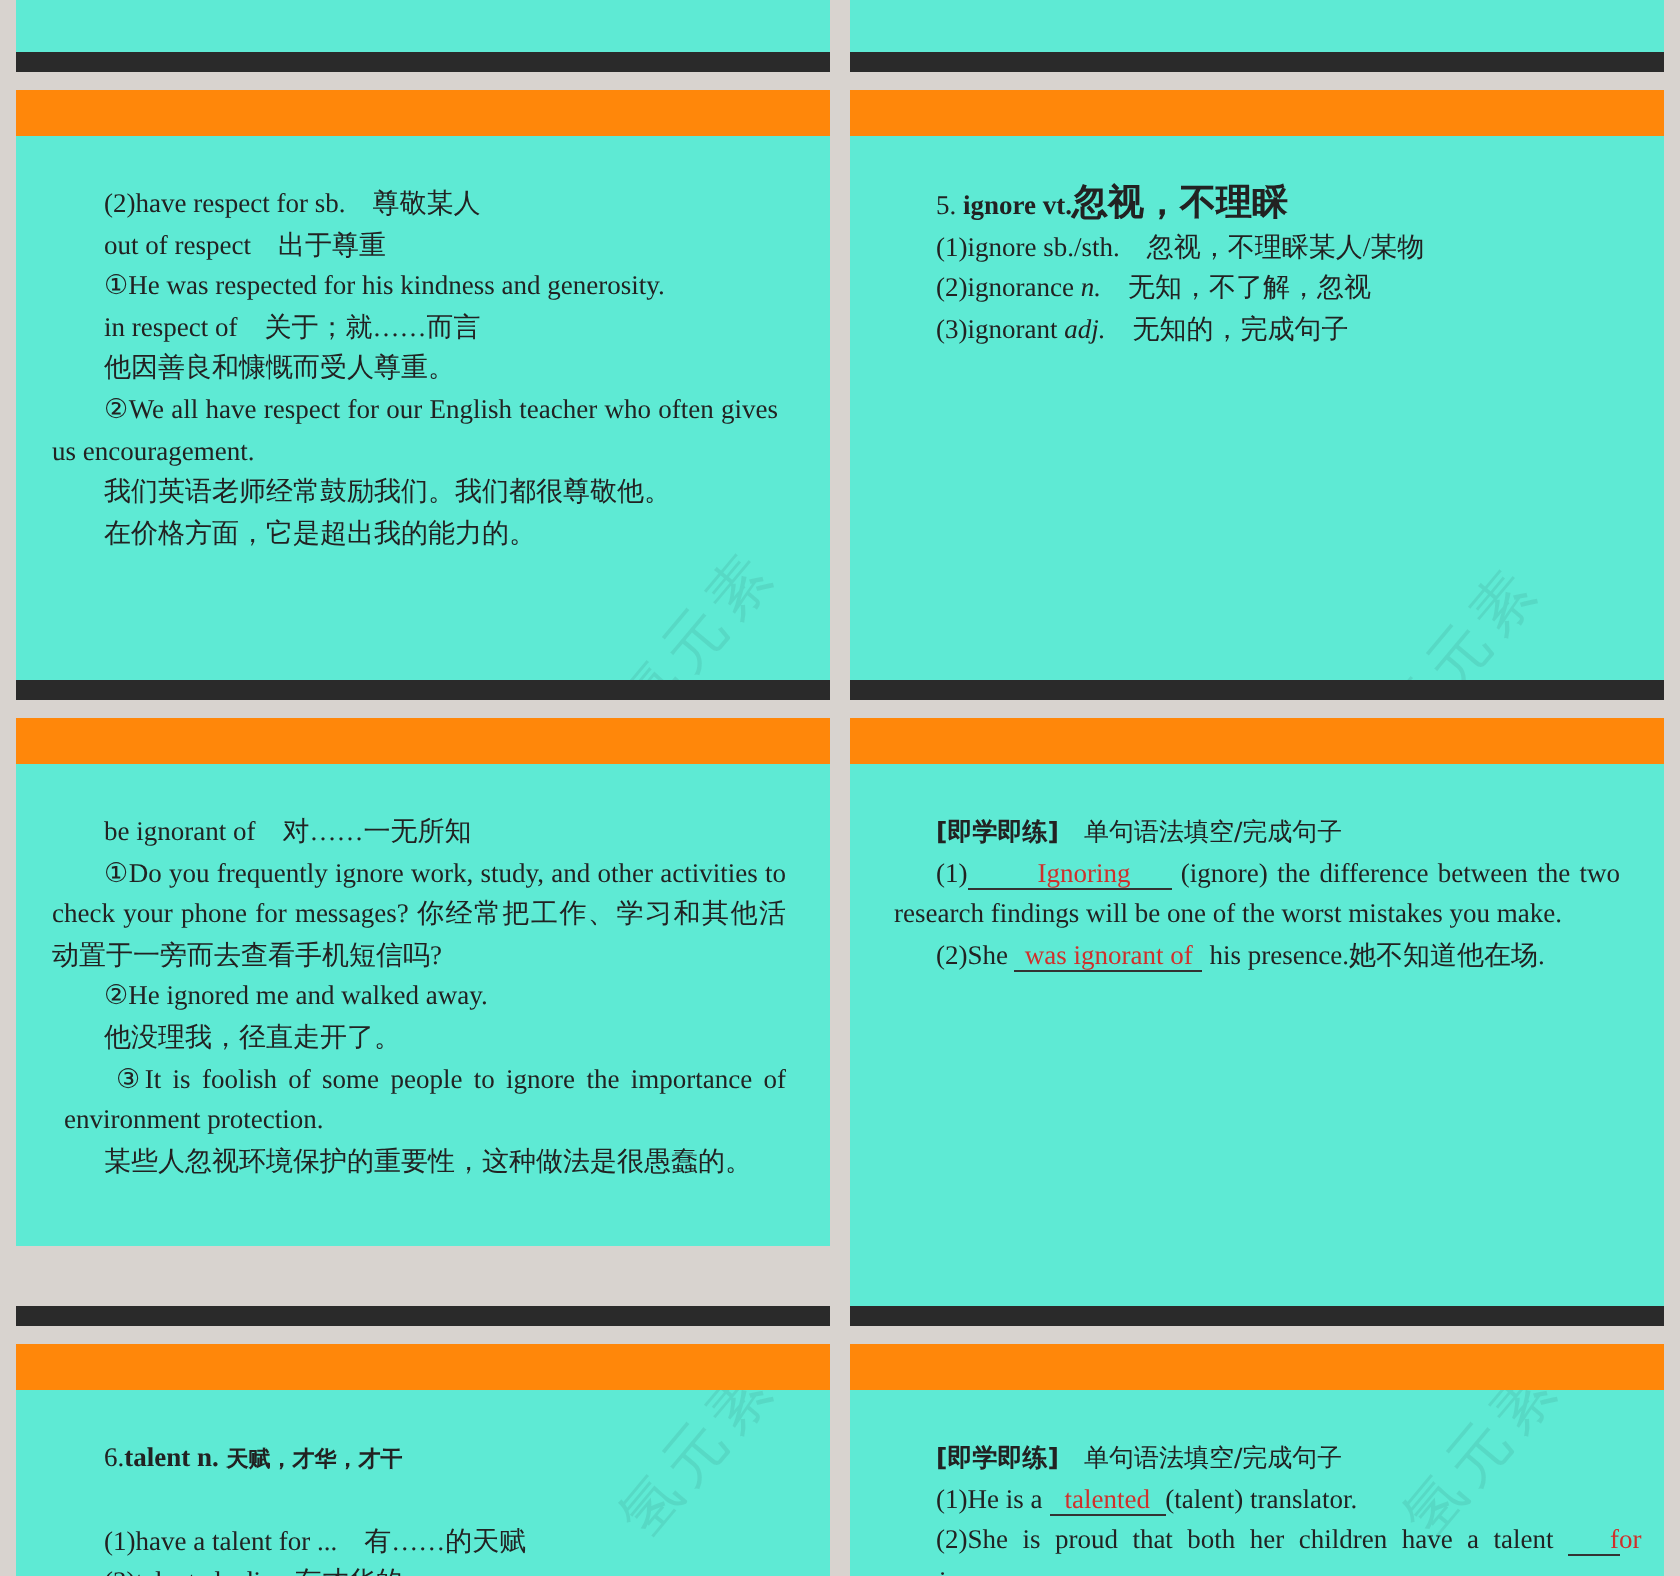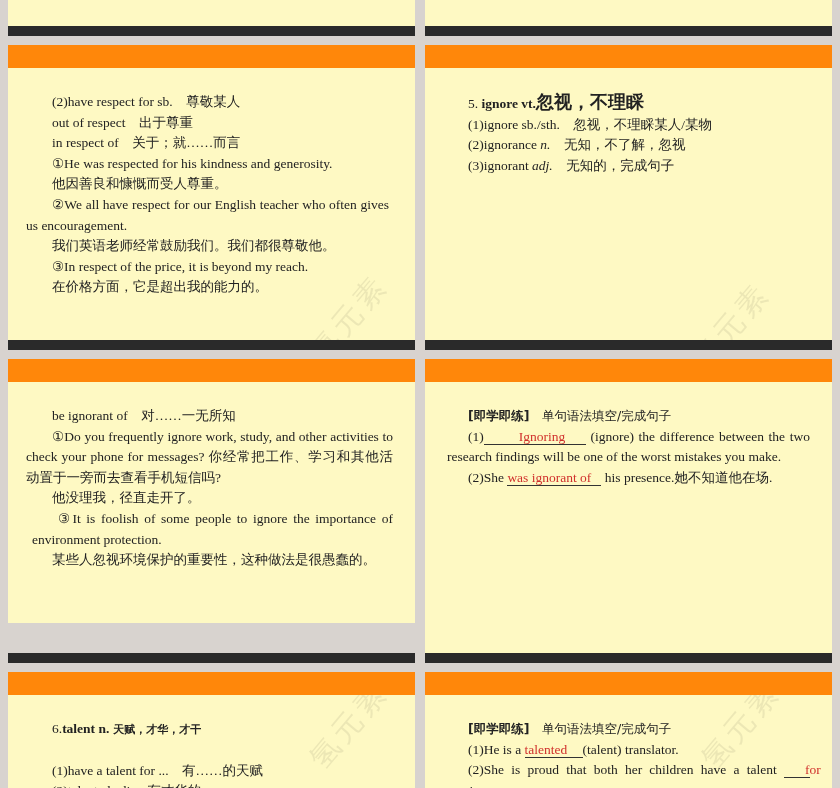--- a/index.html
+++ b/index.html
@@ -3,37 +3,37 @@
 <meta charset="utf-8">
 <style>
   html, body { margin: 0; padding: 0; }
   body {
     width: 840px; height: 788px; overflow: hidden;
     background: #d8d3cf; position: relative;
     font-family: "Liberation Serif", "DejaVu Serif", serif;
     color: #222;
   }
   .slide {
-    position: absolute; background: #fef9c3; overflow: hidden;
+    position: absolute; background: #5eead4; overflow: hidden;
   }
   .slide.left { left: 8px; width: 407px; }
   .slide.right { left: 425px; width: 407px; }
   .bar-dark { position: absolute; height: 10px; background: #2a2a2a; }
   .bar-orange { position: absolute; height: 23px; background: #ff870a; }
   .bar-dark.left, .bar-orange.left { left: 8px; width: 407px; }
   .bar-dark.right, .bar-orange.right { left: 425px; width: 407px; }
   .content {
     position: absolute; font-size: 13.5px; line-height: 20.6px;
     text-align: justify;
   }
   .line { white-space: nowrap; }
   .ind { padding-left: 26px; }
   .wrap { white-space: normal; text-align: justify; text-align-last: left; }
   .ans { color: #d0302c; text-decoration: underline; text-decoration-color: #333; }
-  .blank { display: inline-block; border-bottom: 1px solid #333; line-height: 14px; }
+  .blank { display: inline-block; border-bottom: 1px solid #333; text-align: center; line-height: 14px; }
   .bold { font-weight: bold; }
   .it { font-style: italic; }
   .wm {
     position: absolute; color: rgba(0,0,0,0.07); font-size: 30px;
     transform: rotate(-50deg); font-family: "DejaVu Sans", sans-serif;
     pointer-events: none; letter-spacing: 4px;
   }
 </style>
 </head>
 <body>
@@ -43,26 +43,25 @@
 <div class="bar-dark left" style="top:26px;"></div>
 <div class="bar-dark right" style="top:26px;"></div>
 
 <div class="bar-orange left" style="top:45px;"></div>
 <div class="bar-orange right" style="top:45px;"></div>
 
 <div class="slide left" style="top:68px;height:272px;">
   <div class="content" style="left:18px;top:24px;width:363px;">
     <div class="line ind">(2)have respect for sb.　尊敬某人</div>
     <div class="line ind">out of respect　出于尊重</div>
+    <div class="line ind">①He was respected for his kindness and generosity.</div>
     <div class="line ind">in respect of　关于；就……而言</div>
-    <div class="line ind">①He was respected for his kindness and generosity.</div>
     <div class="line ind">他因善良和慷慨而受人尊重。</div>
     <div class="wrap" style="text-indent:26px;">②We all have respect for our English teacher who often gives us encouragement.</div>
     <div class="line ind">我们英语老师经常鼓励我们。我们都很尊敬他。</div>
-    <div class="line ind">③In respect of the price, it is beyond my reach.</div>
     <div class="line ind">在价格方面，它是超出我的能力的。</div>
   </div>
   <div class="wm" style="left:290px;top:230px;">氢元素</div>
 </div>
 
 <div class="slide right" style="top:68px;height:272px;">
   <div class="content" style="left:43px;top:24px;width:350px;">
     <div class="line">
       <span>5.</span>
       <span class="bold">ignore vt.</span><span class="bold" style="font-family:'DejaVu Sans',sans-serif;font-size:18px;">忽视，不理睬</span>
@@ -77,20 +76,21 @@
 <div class="bar-dark left" style="top:340px;"></div>
 <div class="bar-dark right" style="top:340px;"></div>
 
 <div class="bar-orange left" style="top:359px;"></div>
 <div class="bar-orange right" style="top:359px;"></div>
 
 <div class="slide left" style="top:382px;height:241px;">
   <div class="content" style="left:18px;top:24px;width:367px;">
     <div class="line ind">be ignorant of　对……一无所知</div>
     <div class="wrap" style="text-indent:26px;word-break:break-all;">①Do you frequently ignore work, study, and other activities to check your phone for messages? 你经常把工作、学习和其他活动置于一旁而去查看手机短信吗?</div>
+    <div class="line ind">②He ignored me and walked away.</div>
     <div class="line ind">他没理我，径直走开了。</div>
     <div class="wrap" style="text-indent:26px;padding-left:6px;">③It is foolish of some people to ignore the importance of environment protection.</div>
     <div class="line ind">某些人忽视环境保护的重要性，这种做法是很愚蠢的。</div>
   </div>
 </div>
 
 <div class="slide right" style="top:382px;height:271px;">
   <div class="content" style="left:22px;top:24px;width:363px;">
     <div class="line" style="padding-left:21px;">
       <span class="bold" style="font-family:'DejaVu Sans',sans-serif;font-size:12.5px;">[即学即练]</span><span style="font-family:'DejaVu Sans',sans-serif;font-size:12.5px;">　单句语法填空/完成句子</span>

